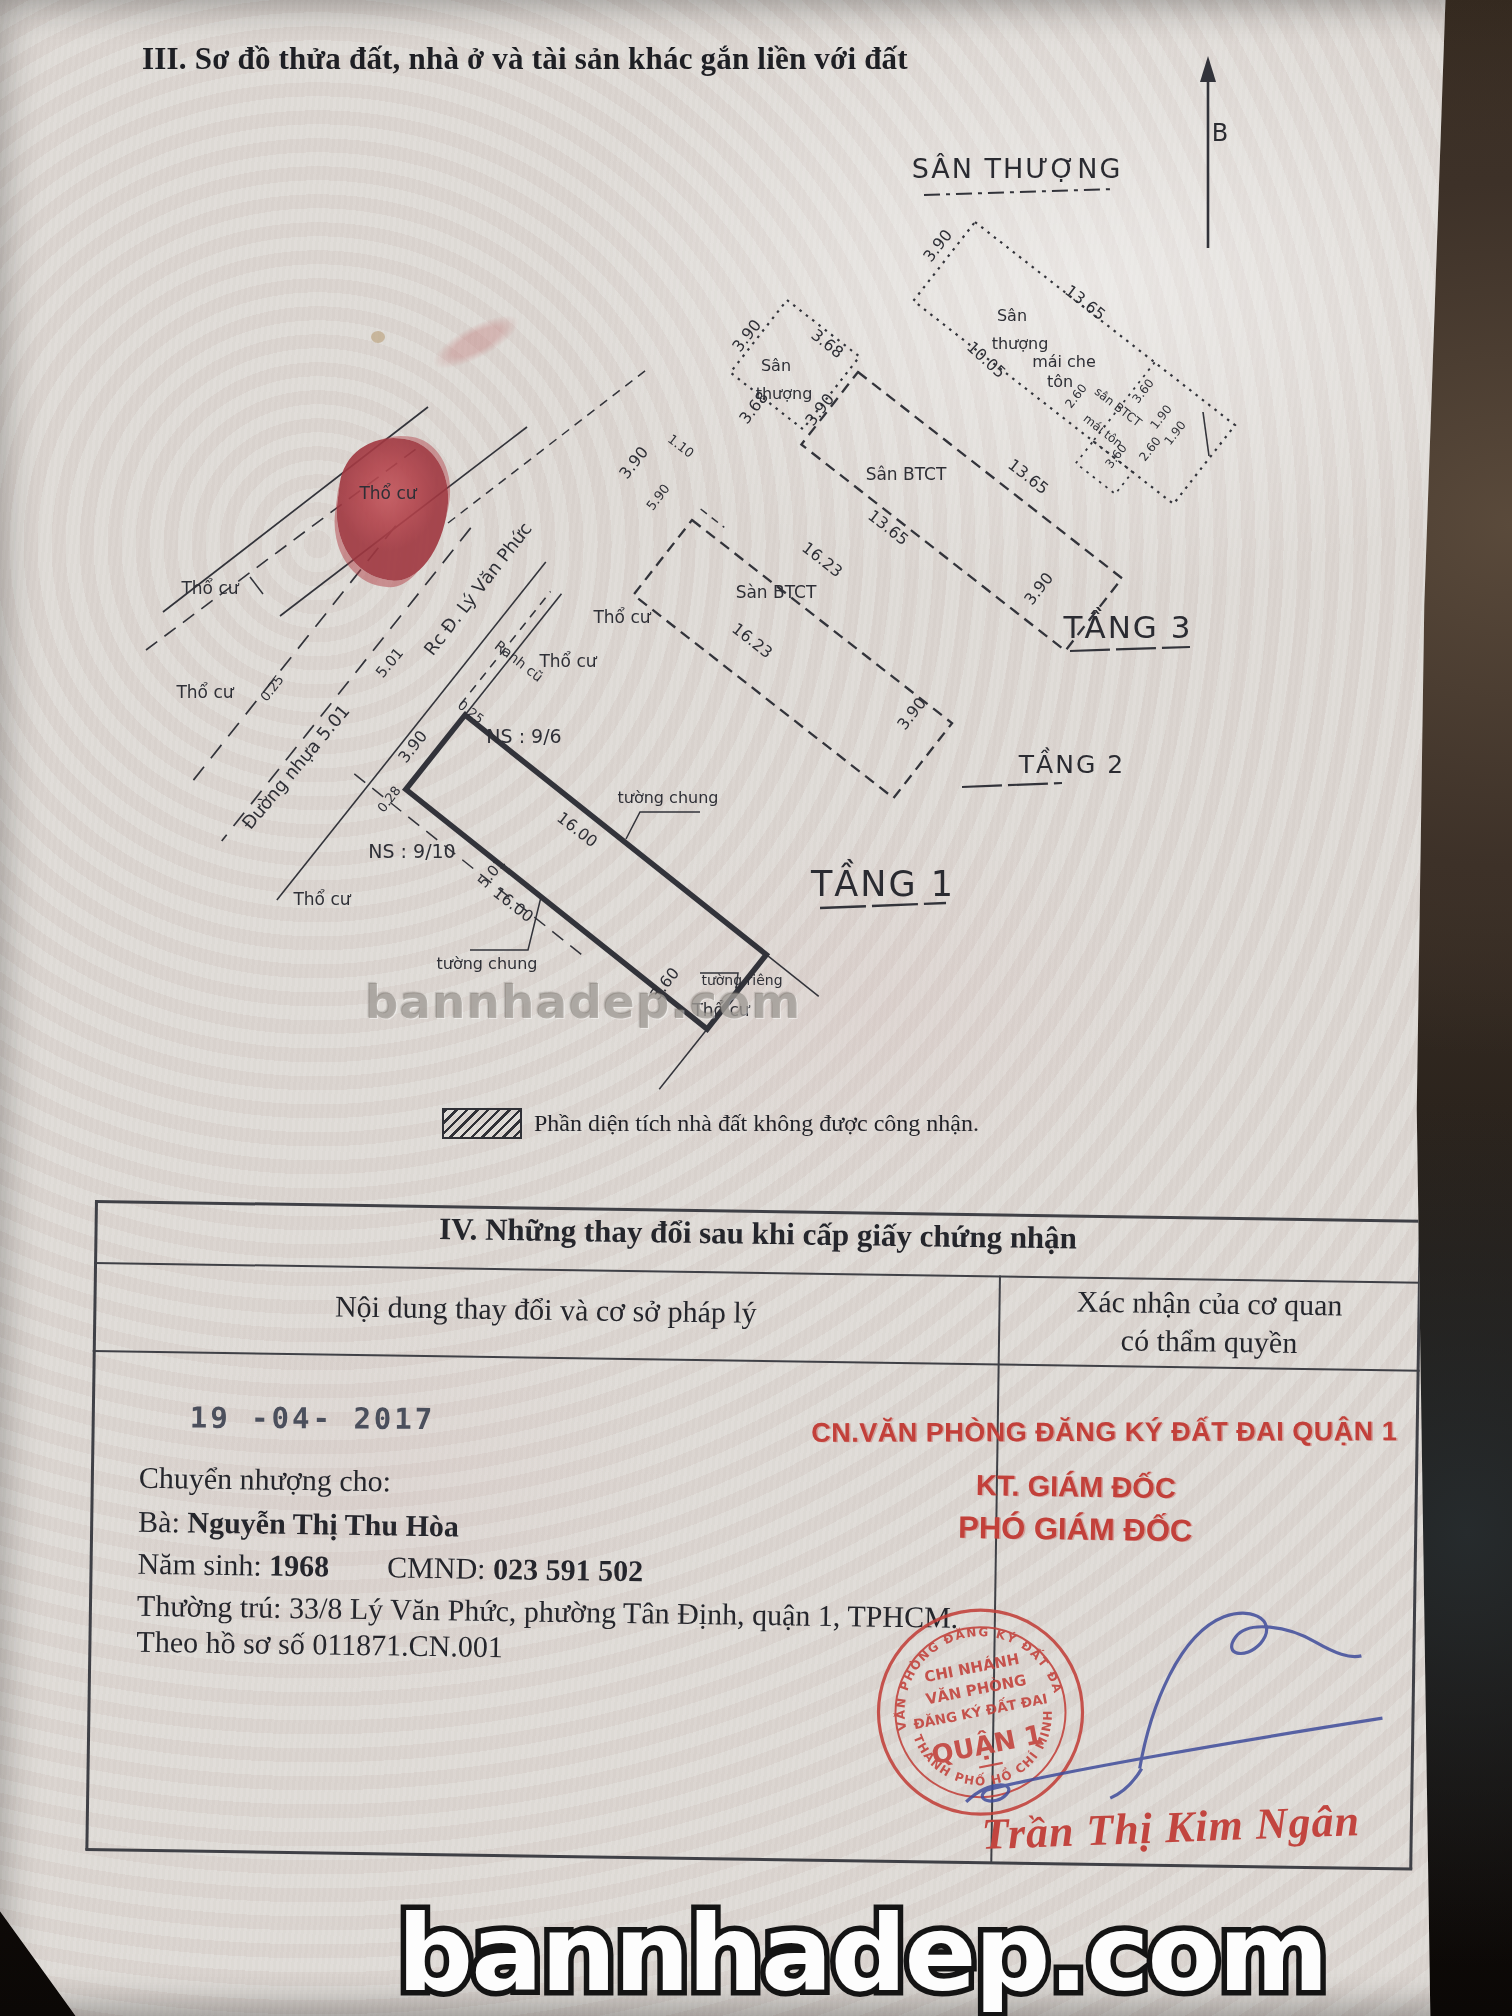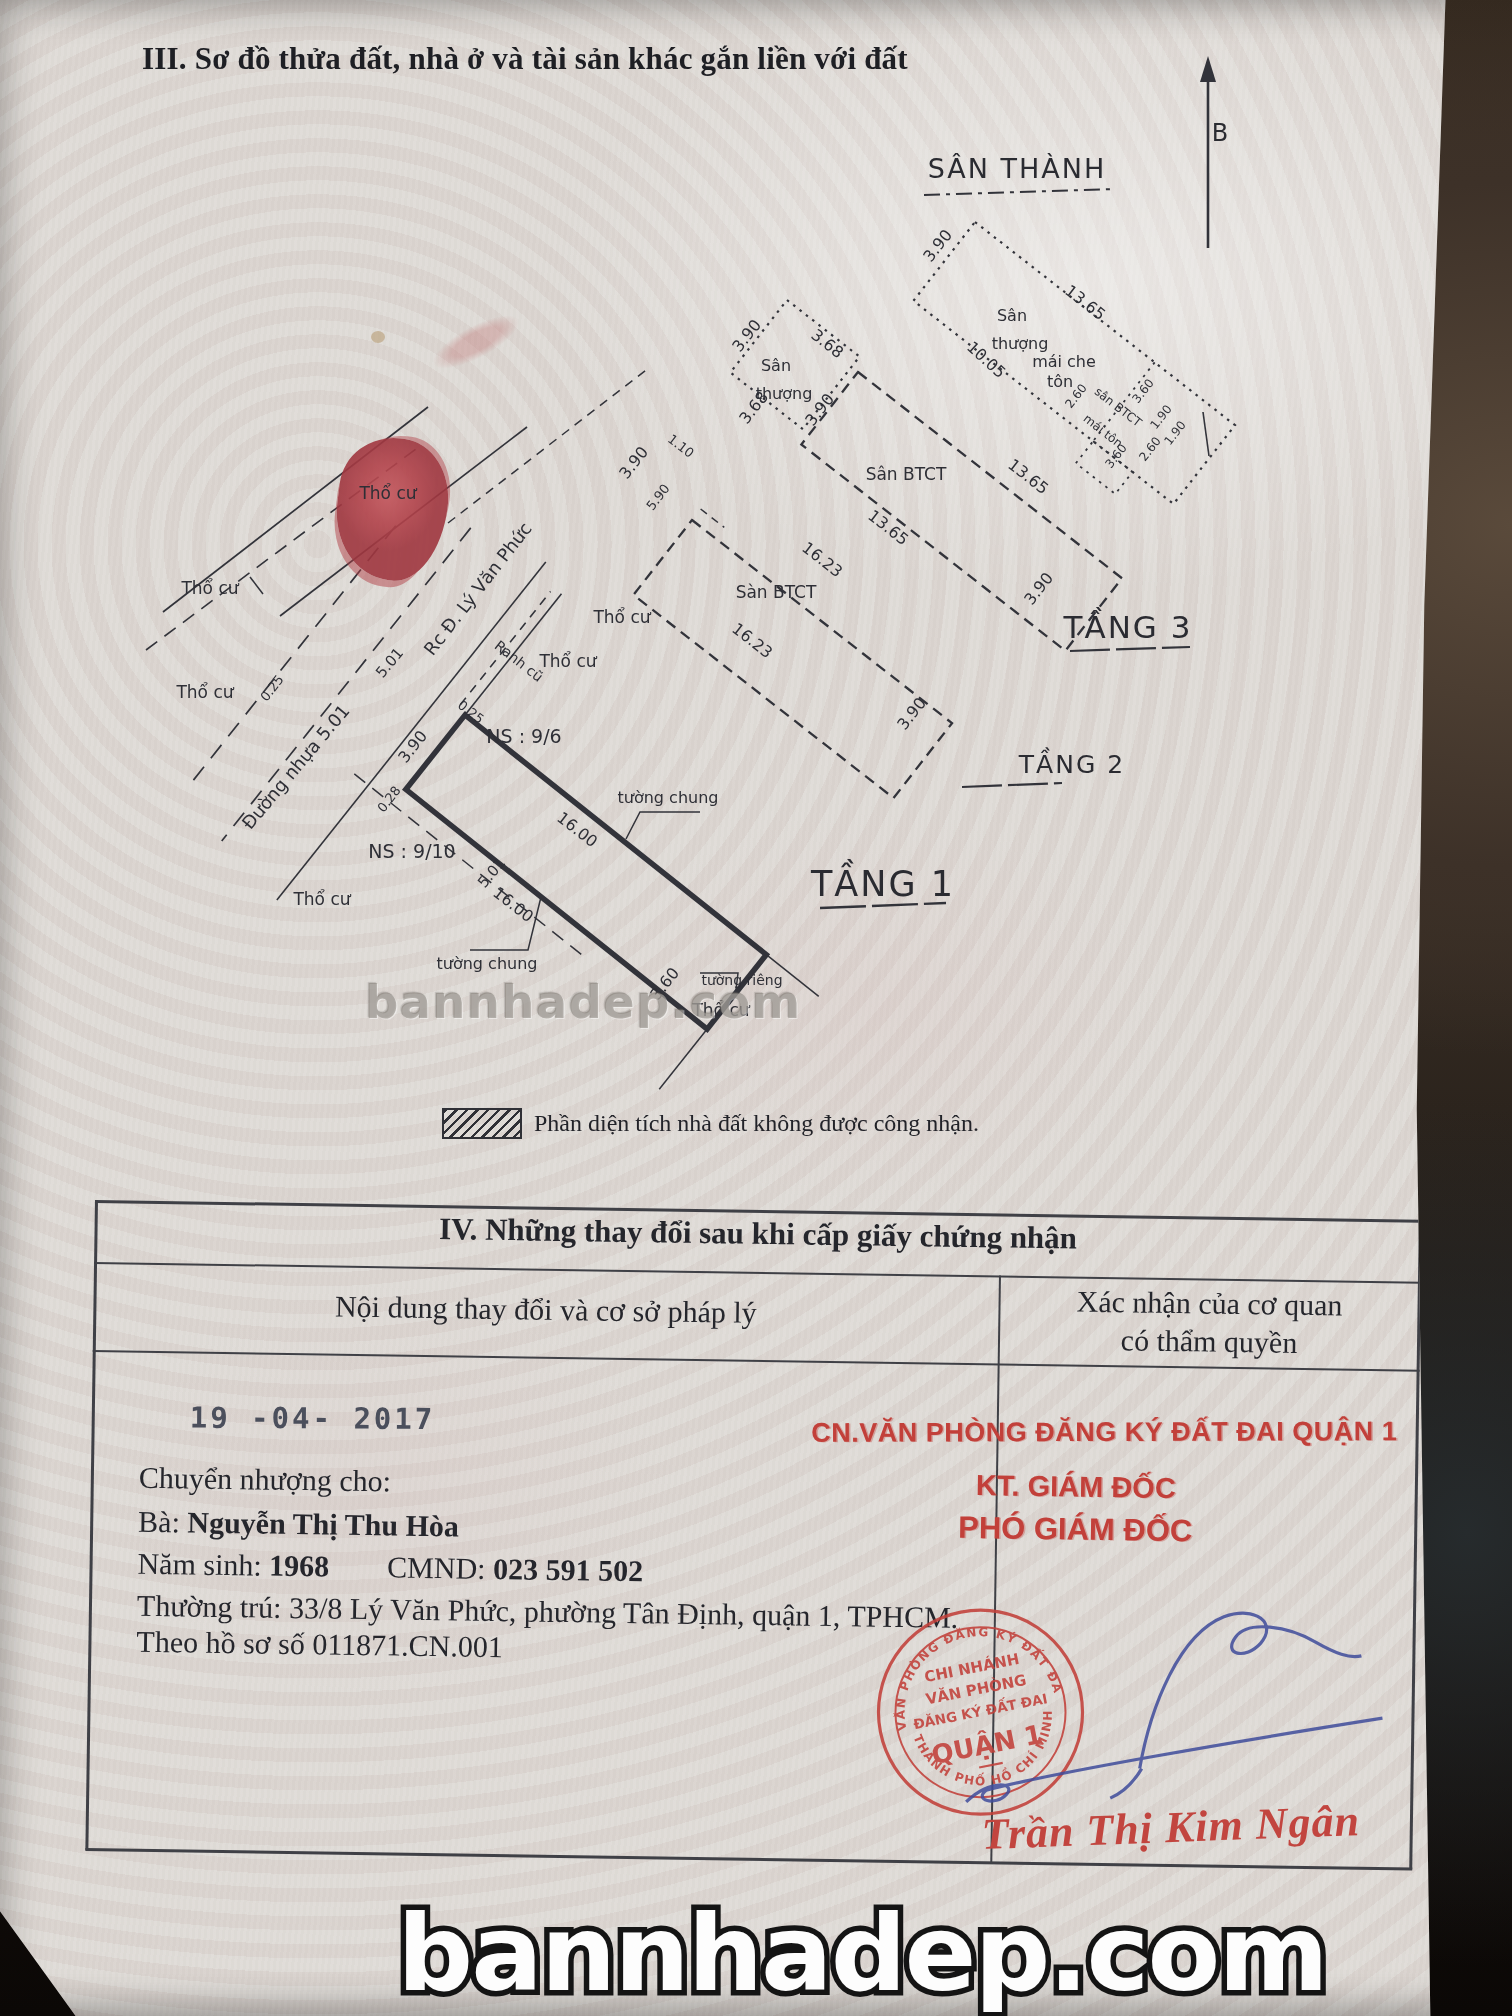--- a/index.html
+++ b/index.html
@@ -120,21 +120,21 @@
         <polyline points="470,950 528,950 541,897"></polyline>
         <polyline points="700,973 738,973 736,990"></polyline>
       </g>
     </svg>
 
     <div class="blob"></div>
     <div class="blob-smudge"></div>
     <div class="blob-dot"></div>
 
     <div id="ann-layer">
-        <span class="ann t" style="left: 1017px; top: 168px; font-size: 27px; transform: translate(-50%, -50%) rotate(0deg);">SÂN THÀNH</span>
+        <span class="ann t" style="left: 1017px; top: 168px; font-size: 27px; transform: translate(-50%, -50%) rotate(0deg);">SÂN THƯỢNG</span>
         <span class="ann t" style="left: 1128px; top: 627px; font-size: 31px; transform: translate(-50%, -50%) rotate(0deg);">TẦNG 3</span>
         <span class="ann t" style="left: 1072px; top: 764px; font-size: 25px; transform: translate(-50%, -50%) rotate(0deg);">TẦNG 2</span>
         <span class="ann t" style="left: 883px; top: 884px; font-size: 35px; transform: translate(-50%, -50%) rotate(0deg);">TẦNG 1</span>
         <span class="ann t" style="left: 1221px; top: 133px; font-size: 24px; transform: translate(-50%, -50%) rotate(0deg);">B</span>
         <span class="ann" style="left: 938px; top: 246px; font-size: 16px; transform: translate(-50%, -50%) rotate(-52deg);">3.90</span>
         <span class="ann" style="left: 1085px; top: 303px; font-size: 16px; transform: translate(-50%, -50%) rotate(38deg);">13.65</span>
         <span class="ann" style="left: 986px; top: 360px; font-size: 16px; transform: translate(-50%, -50%) rotate(42deg);">10.05</span>
         <span class="ann" style="left: 1012px; top: 316px; font-size: 16px; transform: translate(-50%, -50%) rotate(0deg);">Sân</span>
         <span class="ann" style="left: 1020px; top: 344px; font-size: 16px; transform: translate(-50%, -50%) rotate(0deg);">thượng</span>
         <span class="ann" style="left: 1064px; top: 362px; font-size: 16px; transform: translate(-50%, -50%) rotate(0deg);">mái che</span>

